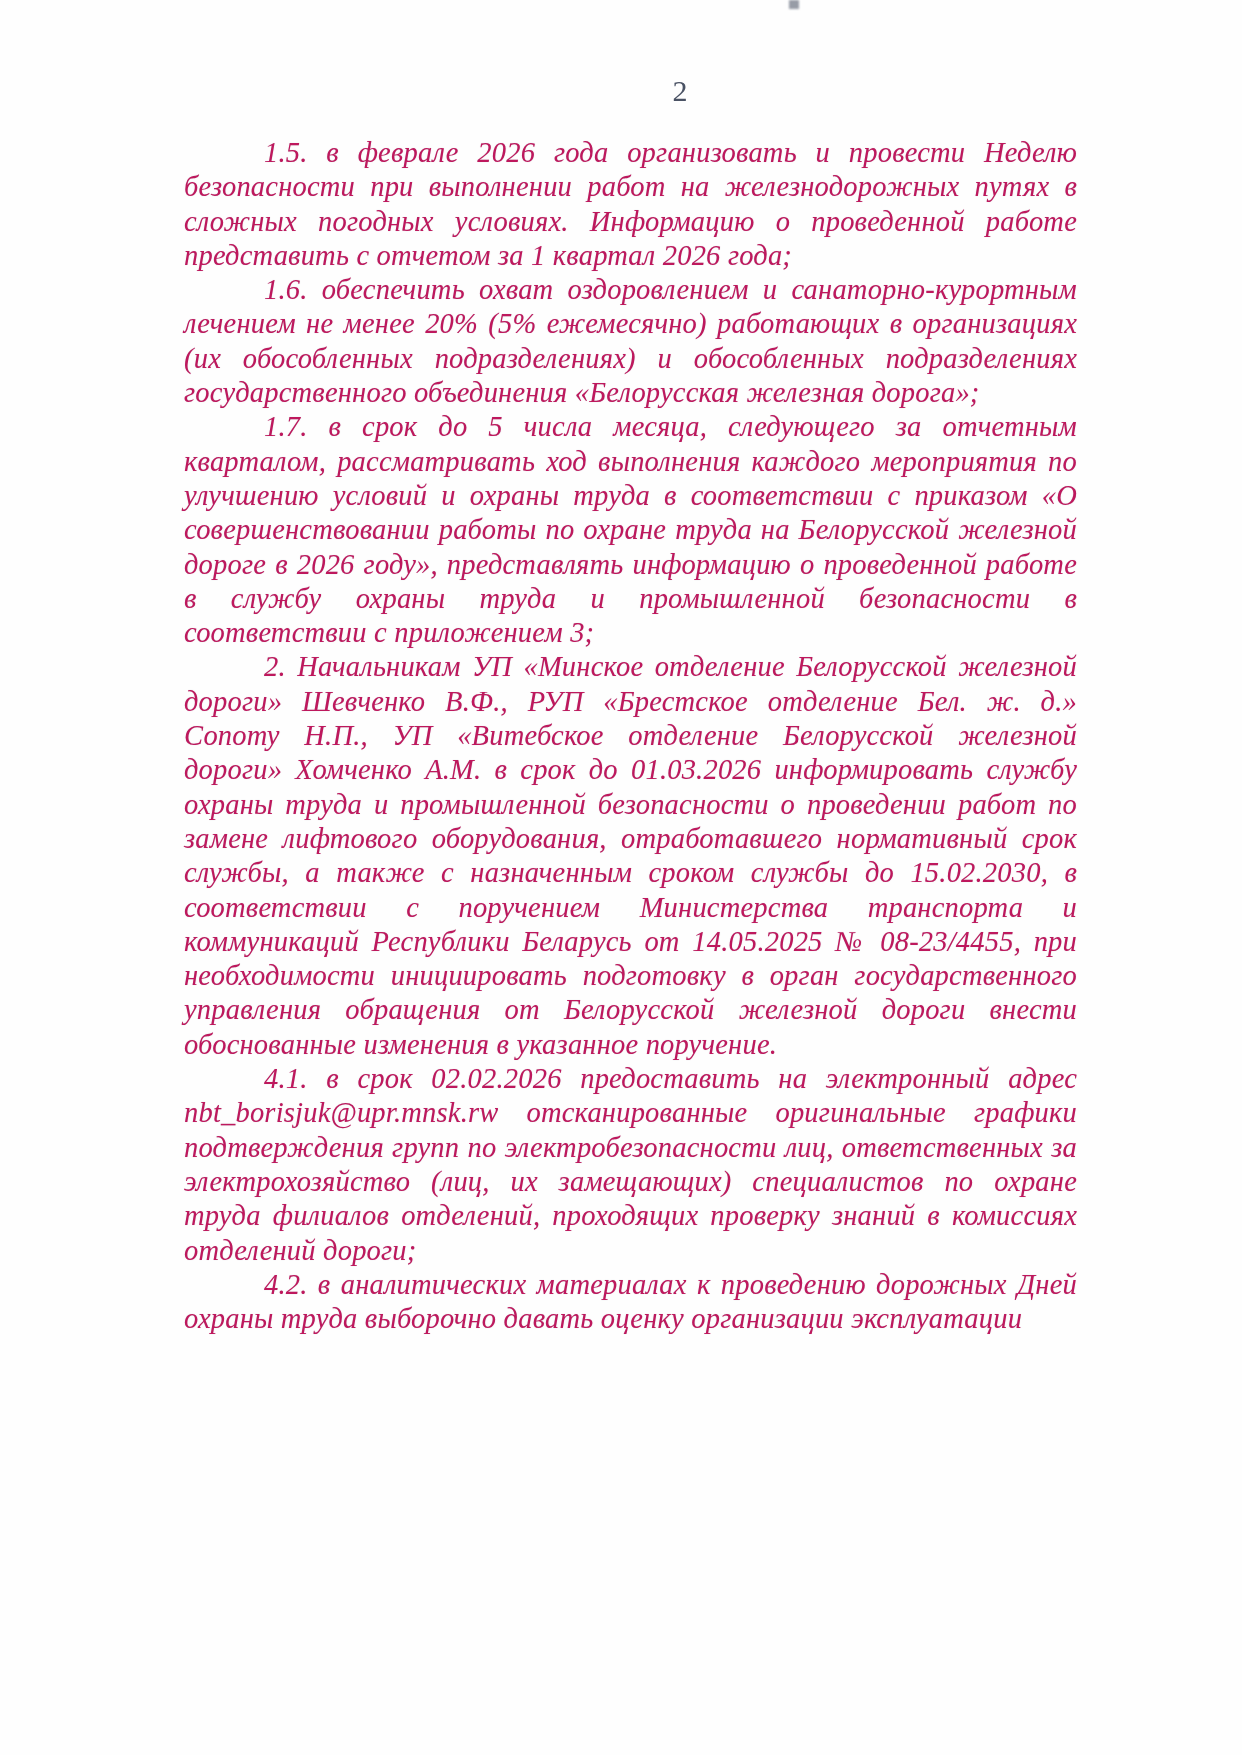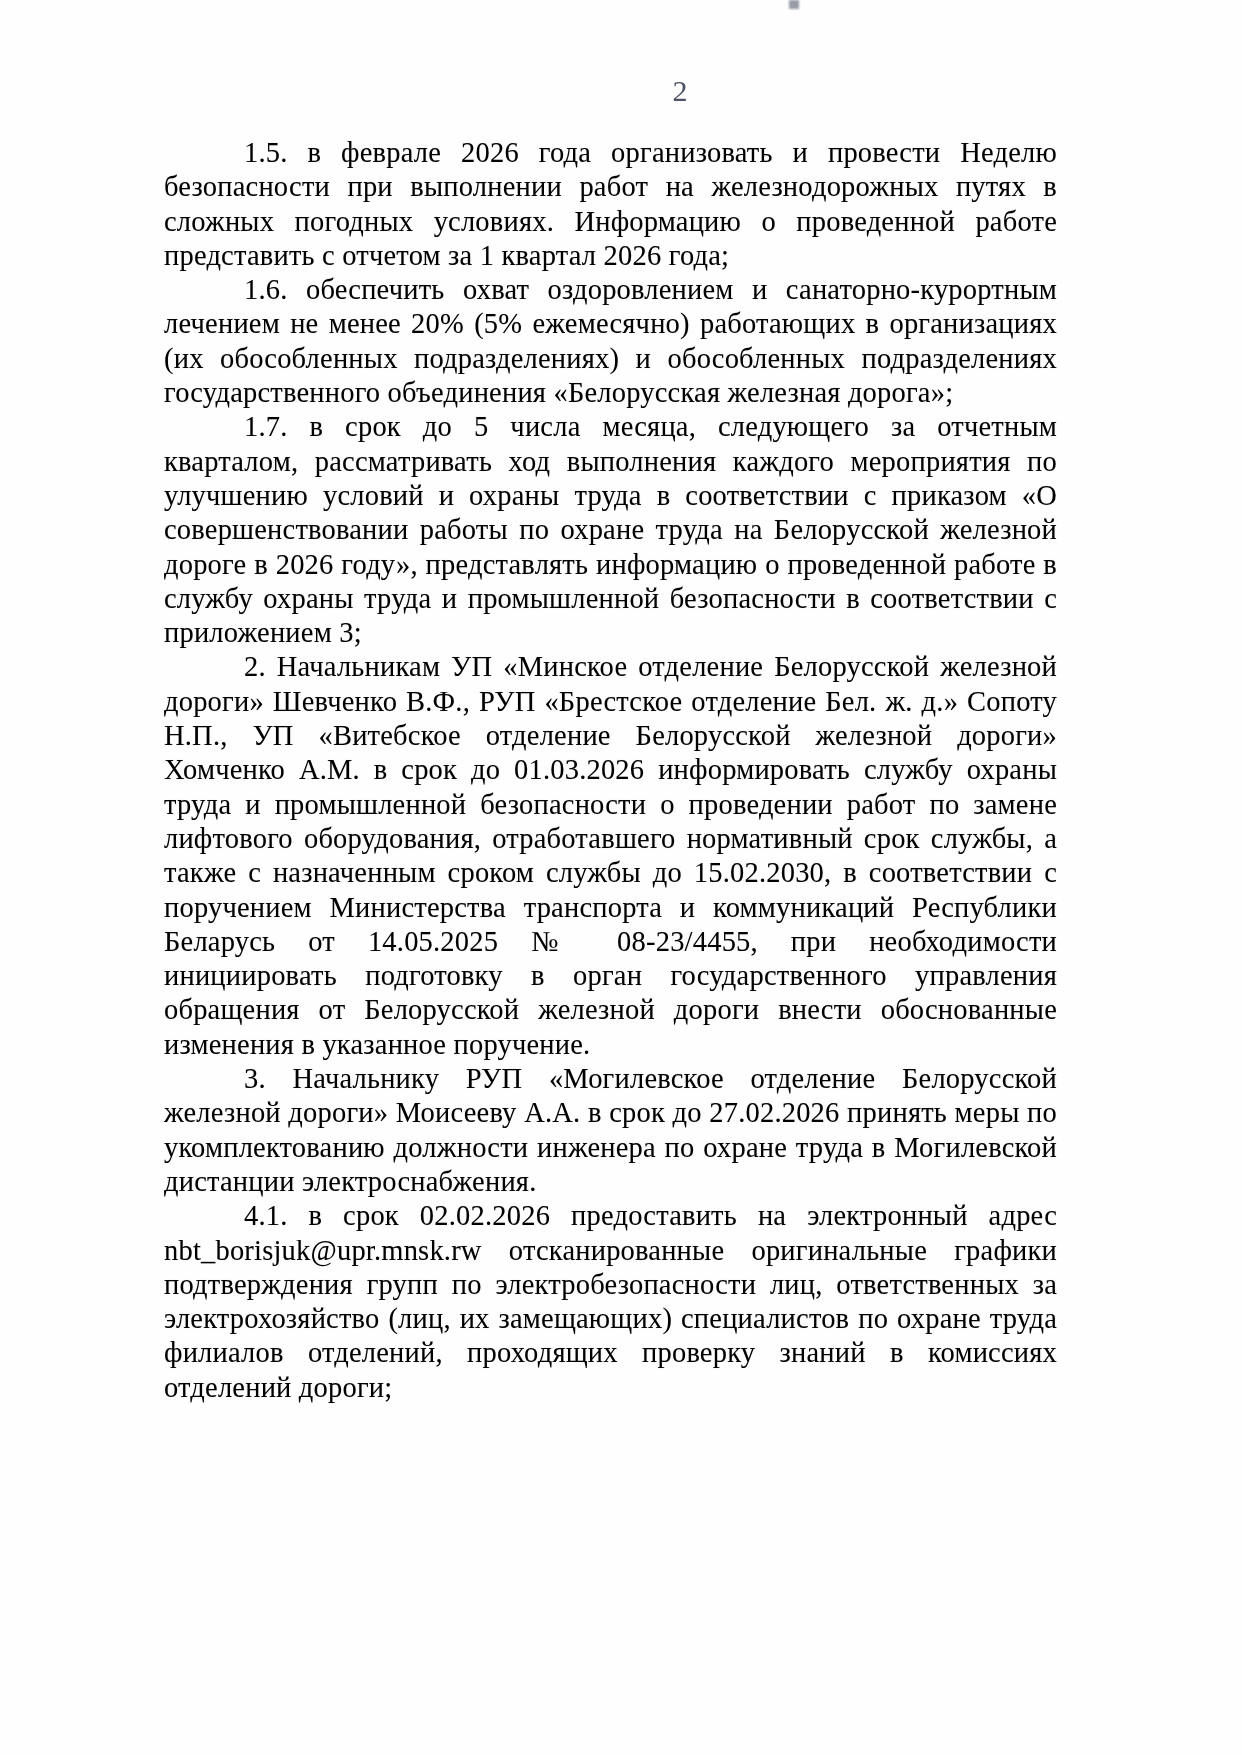--- a/index.html
+++ b/index.html
@@ -33,45 +33,46 @@
     left: 658px;
     top: 74px;
     width: 44px;
     text-align: center;
     font-family: "Liberation Serif", "DejaVu Serif", serif;
     font-size: 30px;
     color: #4a5264;
   }
   .doc-body {
     position: absolute;
-    left: 164px;
+    left: 184px;
     top: 136px;
     width: 893px;
     font-family: "Liberation Serif", "DejaVu Serif", serif;
     font-size: 28.5px;
     line-height: 34.3px;
-    color: #000000;
+    color: #be185d;
     text-align: justify;
     text-justify: inter-word;
     letter-spacing: 0.2px;
     text-shadow: 0 0 1px rgba(70, 80, 100, 0.25);
+    font-style: italic;
   }
   .para {
     margin: 0;
     padding: 0;
     text-indent: 80px;
   }
 </style>
 </head>
 <body>
 
 <div class="sheet">
   <div class="scan-mark-top"></div>
   <div class="page-number">2</div>
   <div class="doc-body">
     <p class="para">1.5. в феврале 2026 года организовать и провести Неделю безопасности при выполнении работ на железнодорожных путях в сложных погодных условиях. Информацию о проведенной работе представить с отчетом за 1 квартал 2026 года;</p>
     <p class="para">1.6. обеспечить охват оздоровлением и санаторно-курортным лечением не менее 20% (5% ежемесячно) работающих в организациях (их обособленных подразделениях) и обособленных подразделениях государственного объединения «Белорусская железная дорога»;</p>
     <p class="para">1.7. в срок до 5 числа месяца, следующего за отчетным кварталом, рассматривать ход выполнения каждого мероприятия по улучшению условий и охраны труда в соответствии с приказом «О совершенствовании работы по охране труда на Белорусской железной дороге в 2026 году», представлять информацию о проведенной работе в службу охраны труда и промышленной безопасности в соответствии с приложением 3;</p>
     <p class="para">2. Начальникам УП «Минское отделение Белорусской железной дороги» Шевченко В.Ф., РУП «Брестское отделение Бел. ж. д.» Сопоту Н.П., УП «Витебское отделение Белорусской железной дороги» Хомченко А.М. в срок до 01.03.2026 информировать службу охраны труда и промышленной безопасности о проведении работ по замене лифтового оборудования, отработавшего нормативный срок службы, а также с назначенным сроком службы до 15.02.2030, в соответствии с поручением Министерства транспорта и коммуникаций Республики Беларусь от 14.05.2025 № 08-23/4455, при необходимости инициировать подготовку в орган государственного управления обращения от Белорусской железной дороги внести обоснованные изменения в указанное поручение.</p>
-    <p class="para">3. Начальнику РУП «Могилевское отделение Белорусской железной дороги» Моисееву А.А. в срок до 27.02.2026 принять меры по укомплектованию должности инженера по охране труда в Могилевской дистанции электроснабжения.</p>
     <p class="para">4.1. в срок 02.02.2026 предоставить на электронный адрес nbt_borisjuk@upr.mnsk.rw отсканированные оригинальные графики подтверждения групп по электробезопасности лиц, ответственных за электрохозяйство (лиц, их замещающих) специалистов по охране труда филиалов отделений, проходящих проверку знаний в комиссиях отделений дороги;</p>
+    <p class="para">4.2. в аналитических материалах к проведению дорожных Дней охраны труда выборочно давать оценку организации эксплуатации</p>
   </div>
 </div>
 
 </body></html>

